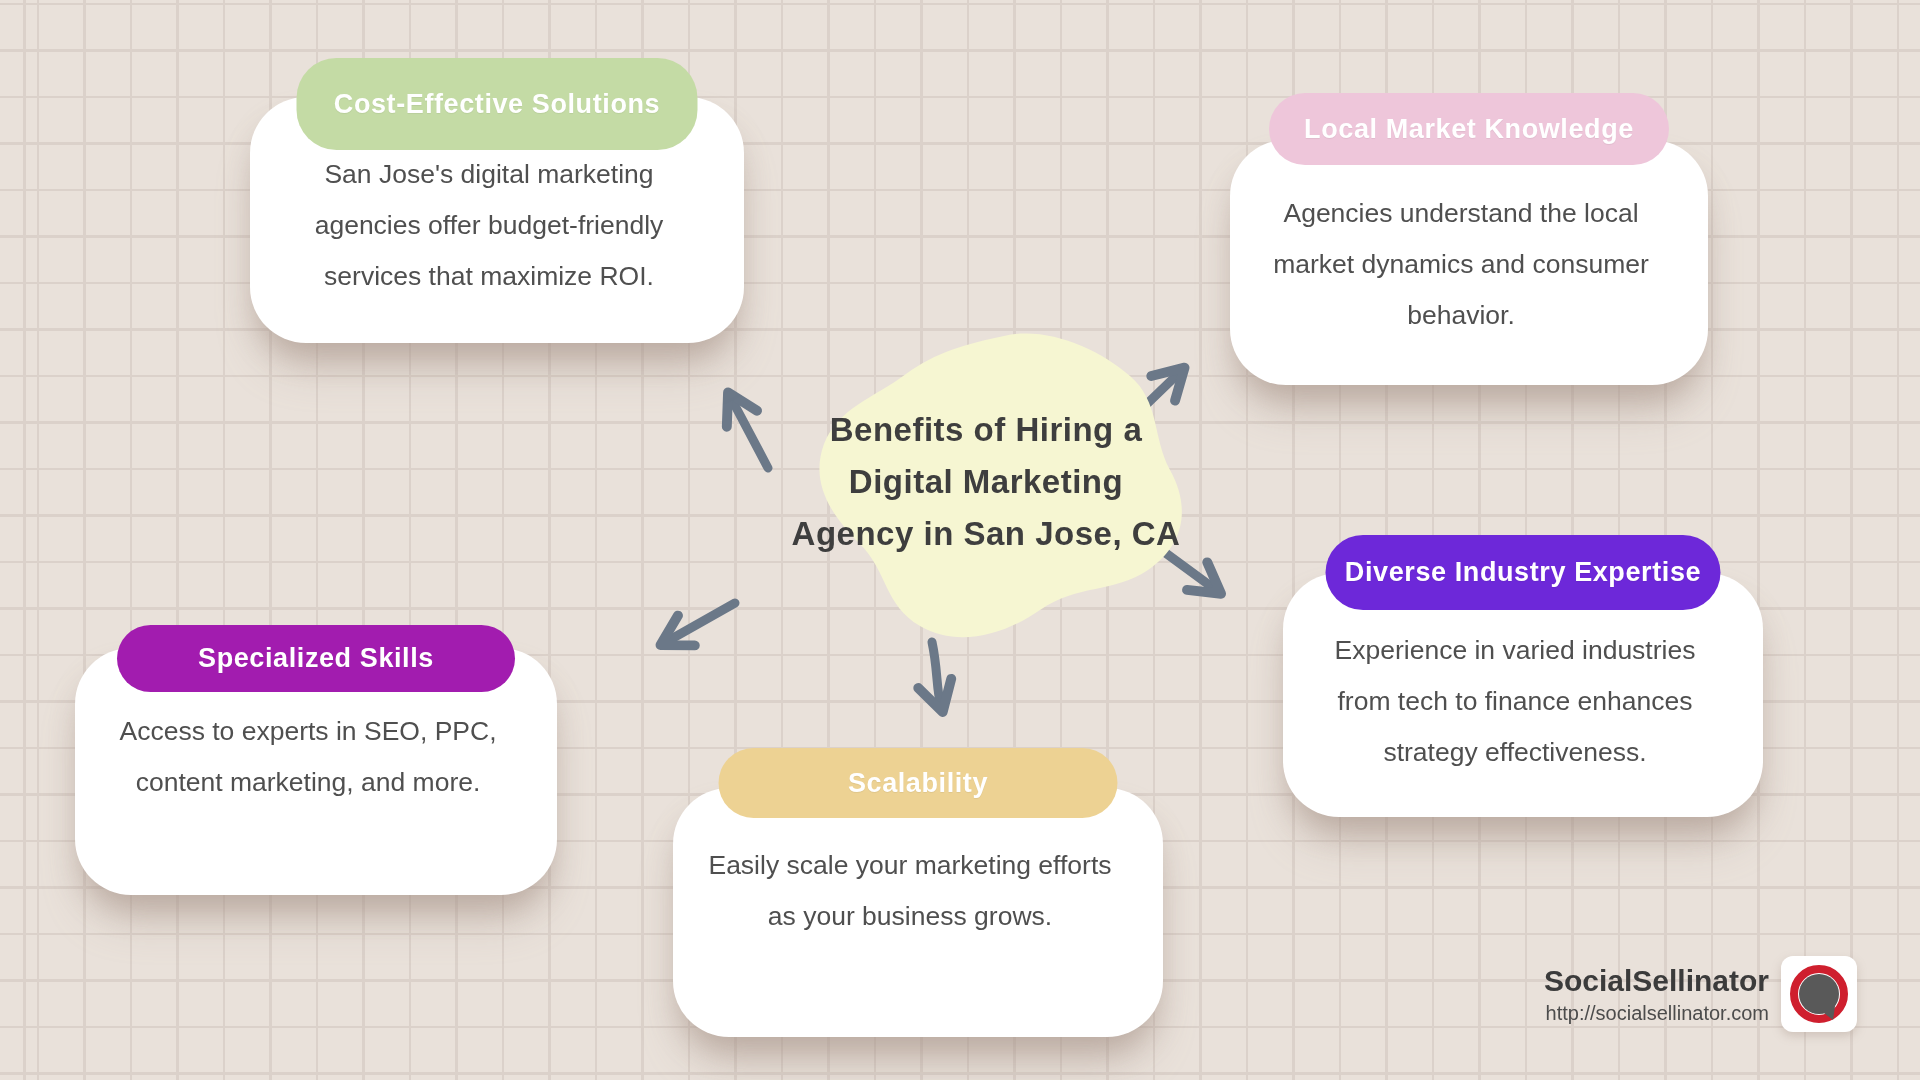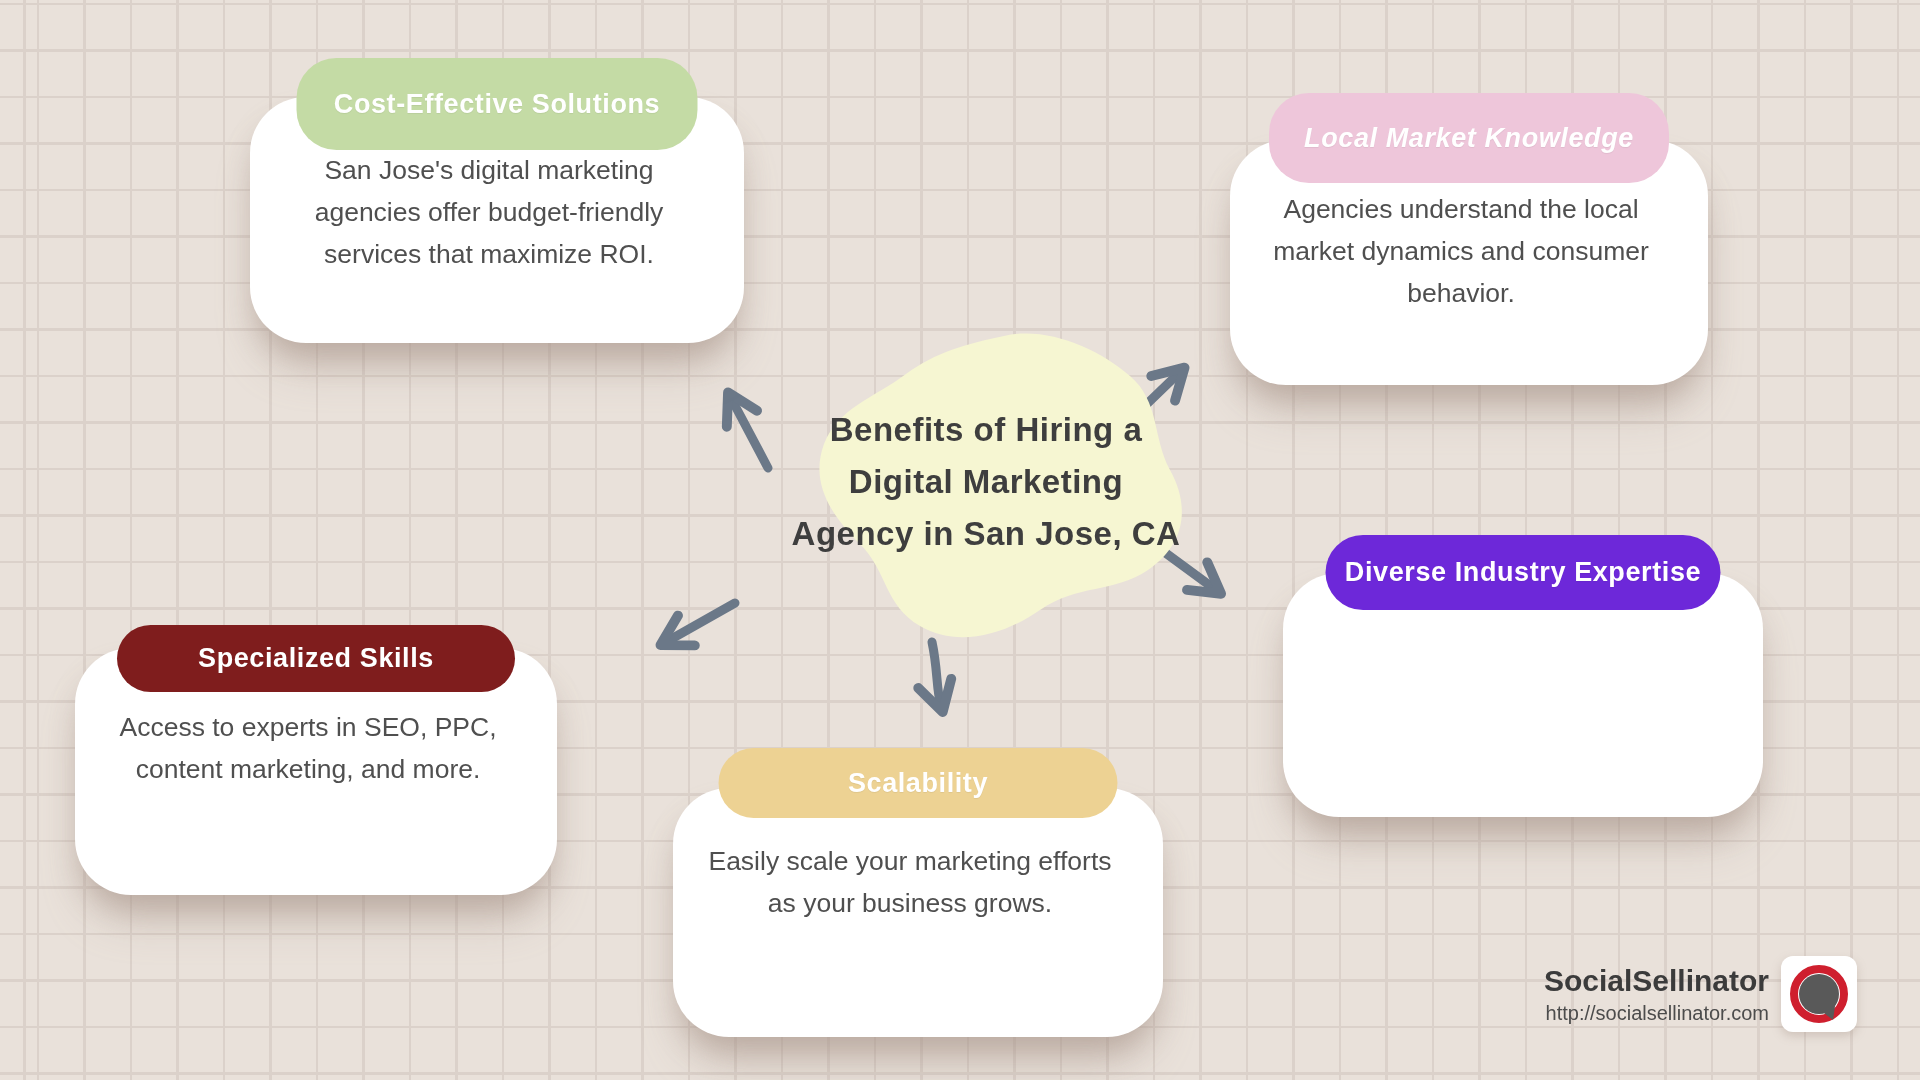--- a/index.html
+++ b/index.html
@@ -36,29 +36,29 @@
     text-shadow: 0 1px 1px rgba(0,0,0,0.06);
     white-space: nowrap;
   }
   .card-body {
     position: absolute;
     left: 28px;
     right: 44px;
     text-align: center;
     color: #4f4f4f;
     font-size: 26.5px;
-    line-height: 42px;
+    line-height: 51px;
   }
 
   .card-cost        { left: 250px;  top: 97px;  width: 494px; height: 246px; }
   .card-cost  .pill { top: -39px; width: 401px; height: 92px; }
   .card-cost  .card-body { top: 52px; }
 
   .card-local       { left: 1230px; top: 140px; width: 478px; height: 245px; }
-  .card-local .pill { top: -47px; width: 400px; height: 90px; font-style: italic; }
+  .card-local .pill { top: -47px; width: 400px; height: 72px; }
   .card-local .card-body { top: 48px; }
 
   .card-skills       { left: 75px;   top: 648px; width: 482px; height: 247px; }
   .card-skills .pill { top: -23px; width: 398px; height: 67px; }
   .card-skills .card-body { top: 58px; }
 
   .card-scale        { left: 673px;  top: 788px; width: 490px; height: 249px; }
   .card-scale  .pill { top: -40px; width: 399px; height: 70px; }
   .card-scale  .card-body { top: 52px; }
 
@@ -173,37 +173,38 @@
 </div>
 
 <div class="card card-local">
   <div class="pill" style="background: rgb(238, 198, 218);">
     <span>Local Market Knowledge</span>
   </div>
   <div class="card-body">Agencies understand the local market dynamics and consumer behavior.</div>
 </div>
 
 <div class="card card-skills">
-  <div class="pill" style="background: #7f1d1d;">
+  <div class="pill" style="background: #a21caf;">
     <span>Specialized Skills</span>
   </div>
   <div class="card-body">Access to experts in SEO, PPC, content marketing, and more.</div>
 </div>
 
 <div class="card card-scale">
   <div class="pill" style="background: rgb(237, 210, 147);">
     <span>Scalability</span>
   </div>
   <div class="card-body">Easily scale your marketing efforts as your business grows.</div>
 </div>
 
 <div class="card card-diverse">
   <div class="pill" style="background: #6d28d9;">
     <span>Diverse Industry Expertise</span>
   </div>
+  <div class="card-body">Experience in varied industries from tech to finance enhances strategy effectiveness.</div>
 </div>
 
 <div class="branding">
   <div class="brand-text">
     <div class="brand-name">SocialSellinator</div>
     <div class="brand-url">http://socialsellinator.com</div>
   </div>
   <div class="brand-logo">
     <div class="logo-ring">
       <div class="logo-bubble">

